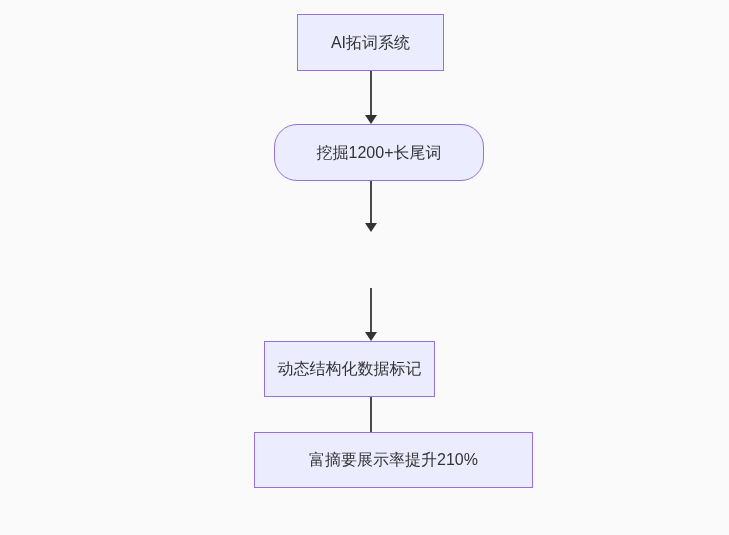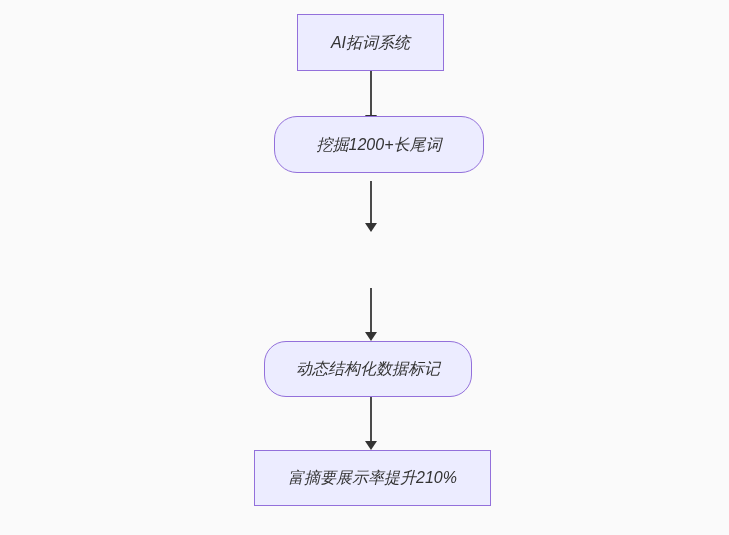--- a/index.html
+++ b/index.html
@@ -20,27 +20,26 @@
     background: #ECECFF;
     border: 1px solid #9370DB;
     display: flex;
     align-items: center;
     justify-content: center;
     font-size: 16px;
     color: #333333;
     text-align: center;
     line-height: 1.2;
     white-space: nowrap;
-    font-style: italic;
   }
   .node-1 { left: 297px; top: 14px;  width: 147px; height: 57px; }
-  .node-2 { left: 274px; top: 116px; width: 210px; height: 57px; border-radius: 23px; }
+  .node-2 { left: 274px; top: 124px; width: 210px; height: 57px; border-radius: 23px; }
   .node-3 { left: 261px; top: 232px; width: 222px; height: 56px; }
-  .node-4 { left: 264px; top: 341px; width: 208px; height: 56px; border-radius: 22px; }
-  .node-5 { left: 254px; top: 450px; width: 237px; height: 56px; }
+  .node-4 { left: 264px; top: 341px; width: 171px; height: 56px; }
+  .node-5 { left: 254px; top: 432px; width: 279px; height: 56px; }
 
   .arrow {
     position: absolute;
     left: 365px;
     width: 12px;
     display: flex;
     flex-direction: column;
     align-items: center;
   }
   .arrow-1 { top: 71px;  height: 53px; }

